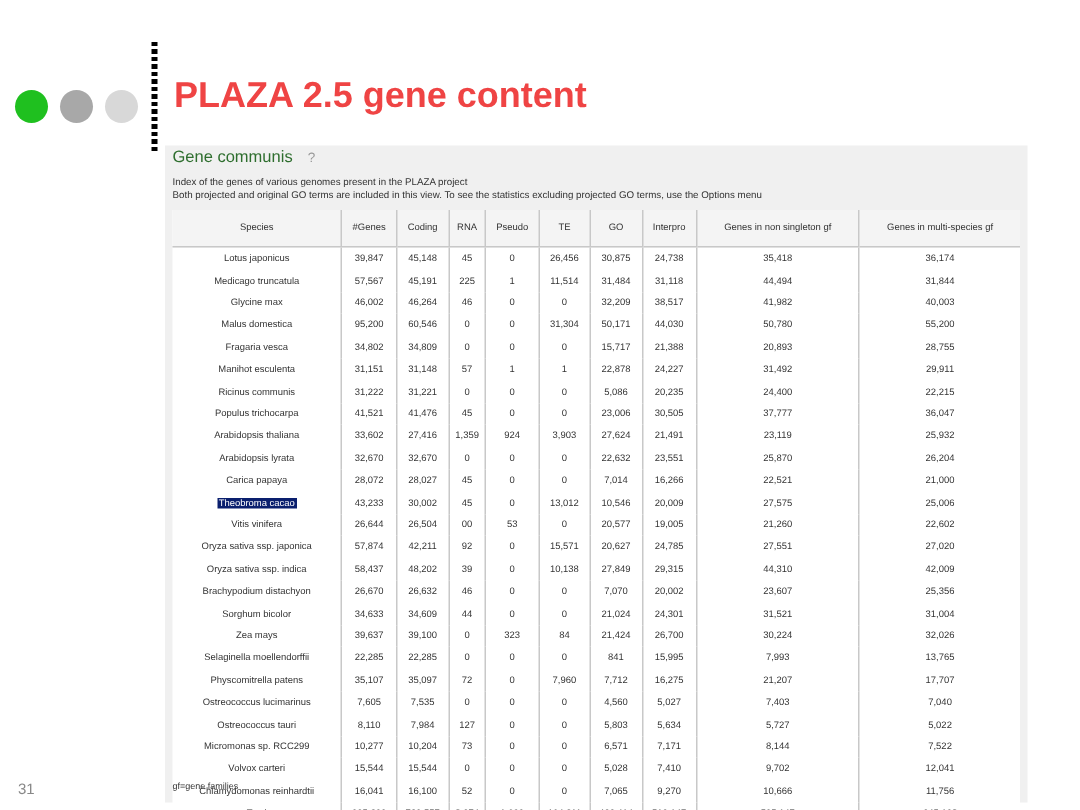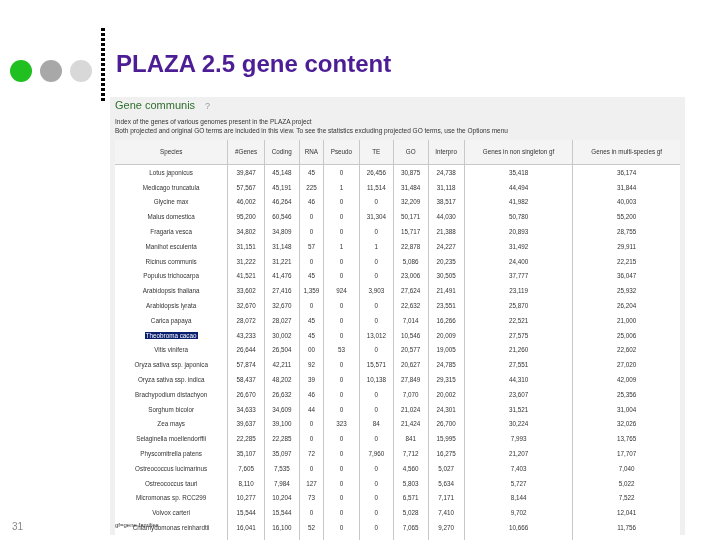--- a/index.html
+++ b/index.html
@@ -4,21 +4,21 @@
 <style>
   html, body { margin:0; padding:0; }
   body { width:720px; height:540px; background:#ffffff; position:relative; overflow:hidden; font-family:"Liberation Sans", sans-serif; }
   .dots { position:absolute; left:10px; top:60px; display:flex; gap:8px; }
   .dot { width:22px; height:22px; border-radius:50%; }
   .dot.green { background:#1fc01f; }
   .dot.mid { background:#a8a8a8; }
   .dot.light { background:#d8d8d8; }
   .divider { position:absolute; left:101px; top:28px; width:4px; height:74px;
     background: repeating-linear-gradient(to bottom, #000 0 3px, transparent 3px 5px); }
-  .slide-title { position:absolute; left:116px; top:50px; font-family:"Liberation Sans", sans-serif; font-weight:bold; font-size:24px; color:#4c1d95; }
+  .slide-title { position:absolute; left:116px; top:50px; font-family:"Liberation Sans", sans-serif; font-weight:bold; font-size:24px; color:#ef4444; }
   .slide-num { position:absolute; left:12px; top:521px; font-size:10px; color:#888; }
   .panel { position:absolute; left:110px; top:97px; width:575px; height:438px; background:#f0f0f0; }
   .panel-title { position:absolute; left:5px; top:2px; font-size:11px; color:#2e6e2e; }
   .panel-title .help { color:#999; margin-left:10px; font-size:9px; }
   .desc { position:absolute; left:5px; top:20px; font-size:6.5px; color:#333; line-height:9px; white-space:nowrap; }
   table { position:absolute; left:5px; top:43px; width:565px; border-collapse:collapse; background:#fff; font-size:6.3px; color:#333; }
   th { background:#f4f4f4; font-weight:normal; height:22px; border-left:1px solid #c8c8c8; border-bottom:1px solid #c8c8c8; text-align:center; line-height:8px; }
   th:first-child { border-left:none; }
   td { height:14.8px; padding:0; text-align:center; border-left:1px solid #c8c8c8; }
   td:first-child { border-left:none; }

